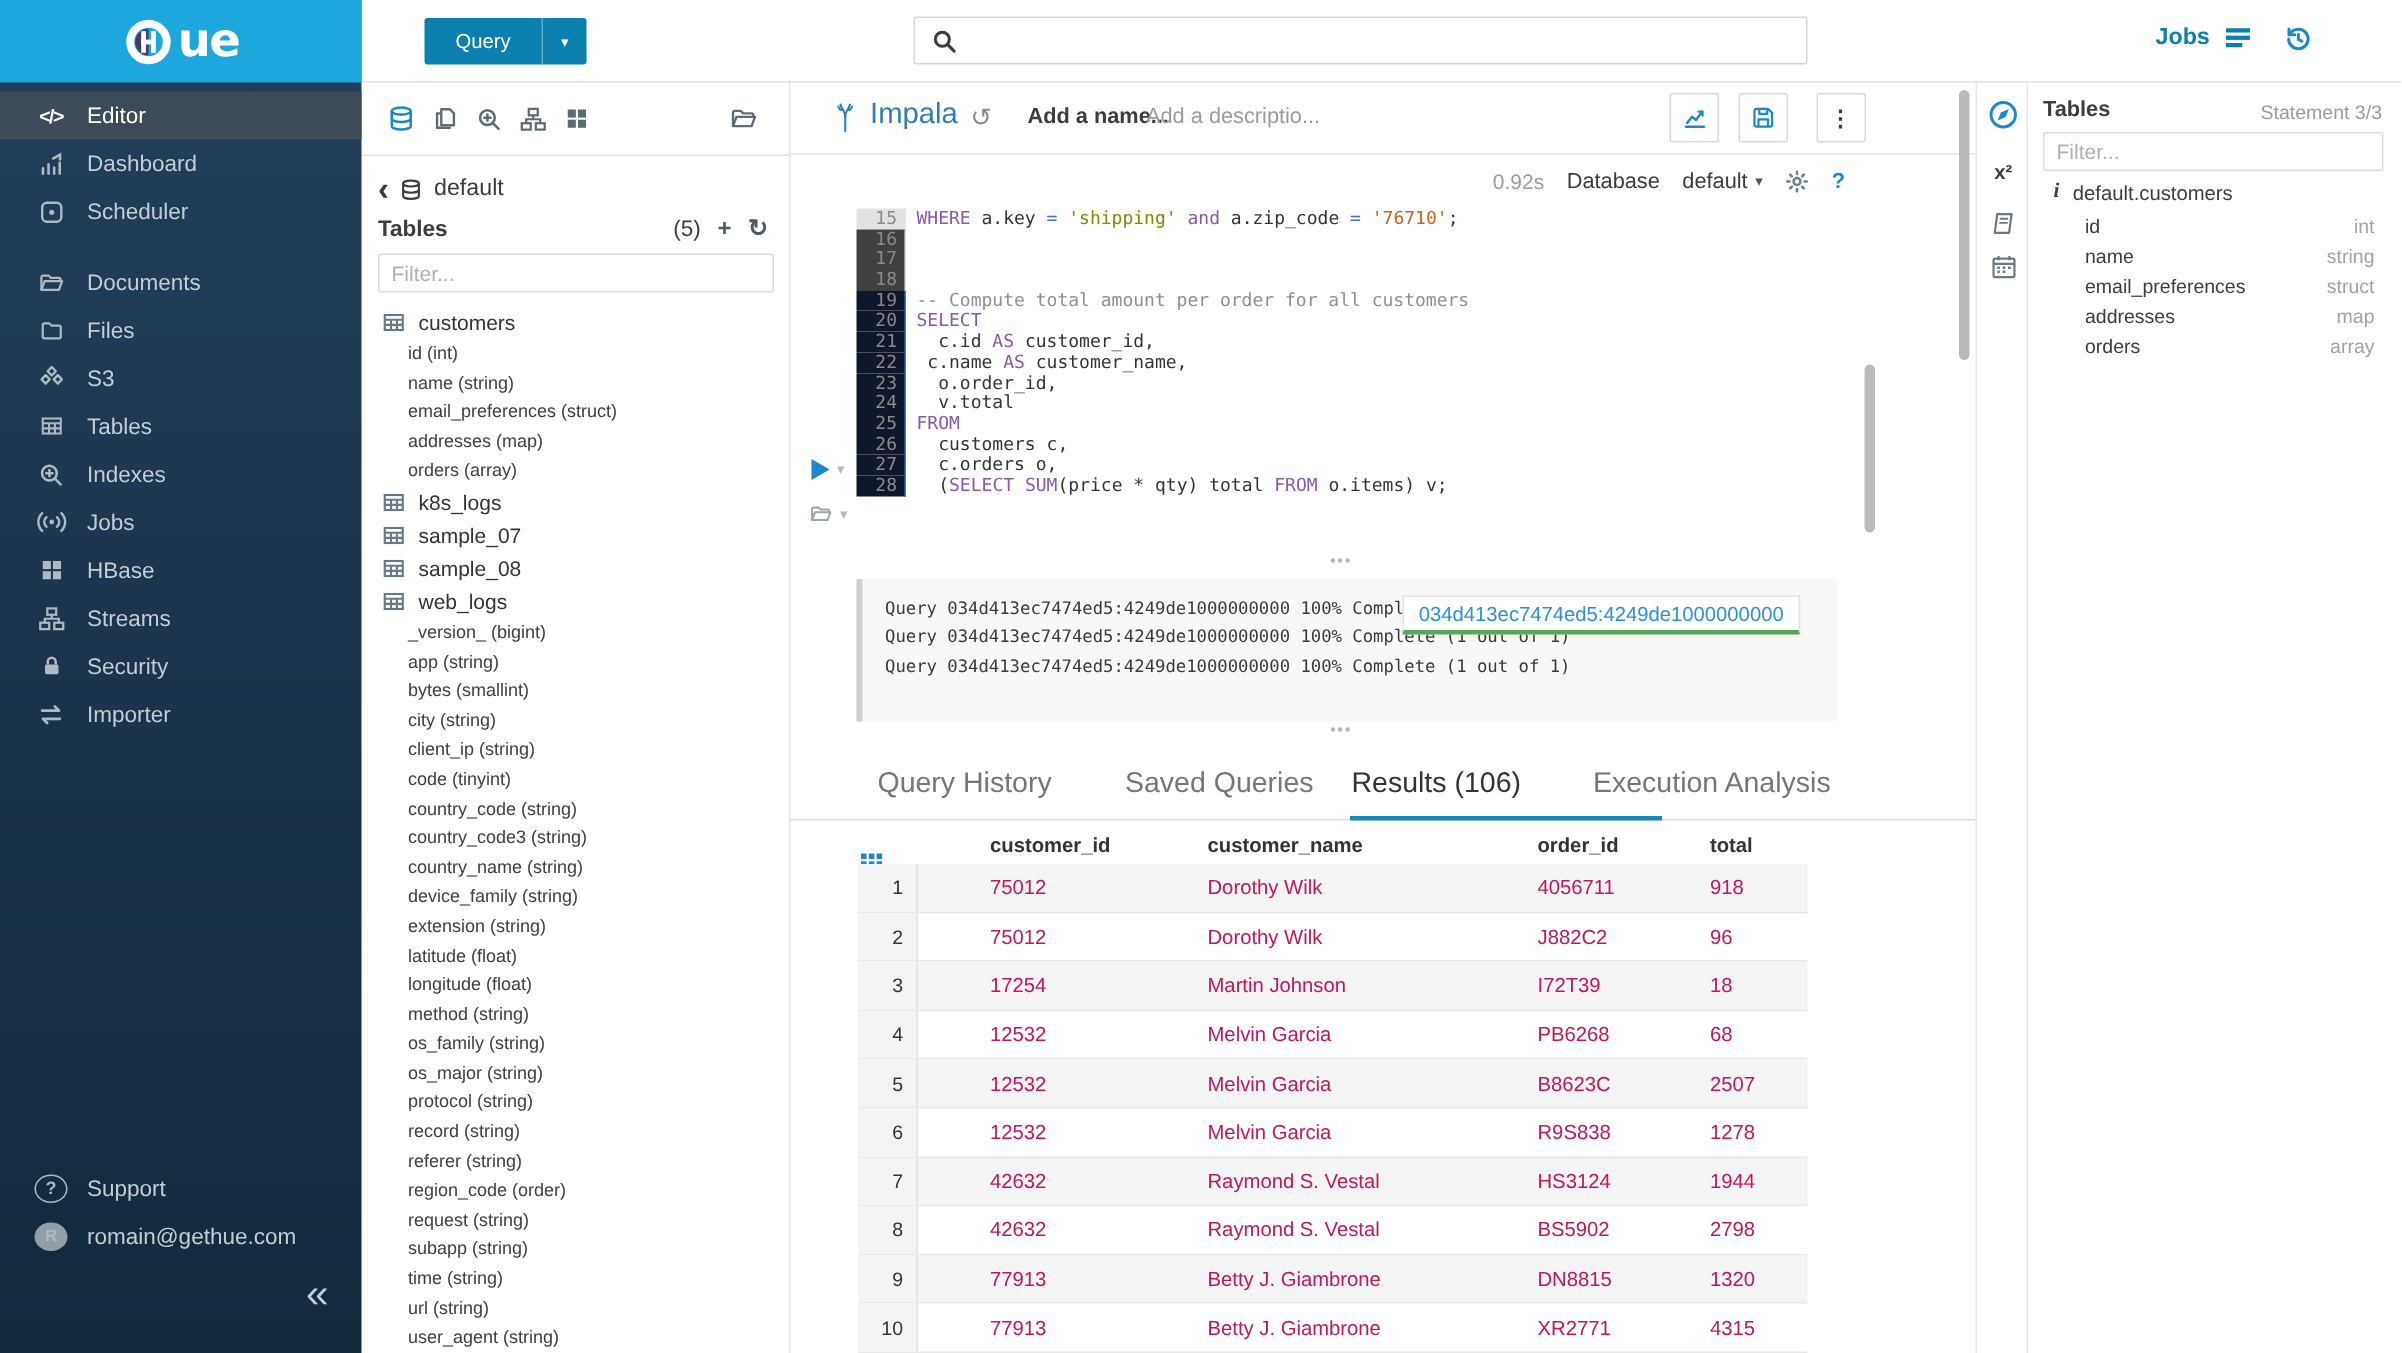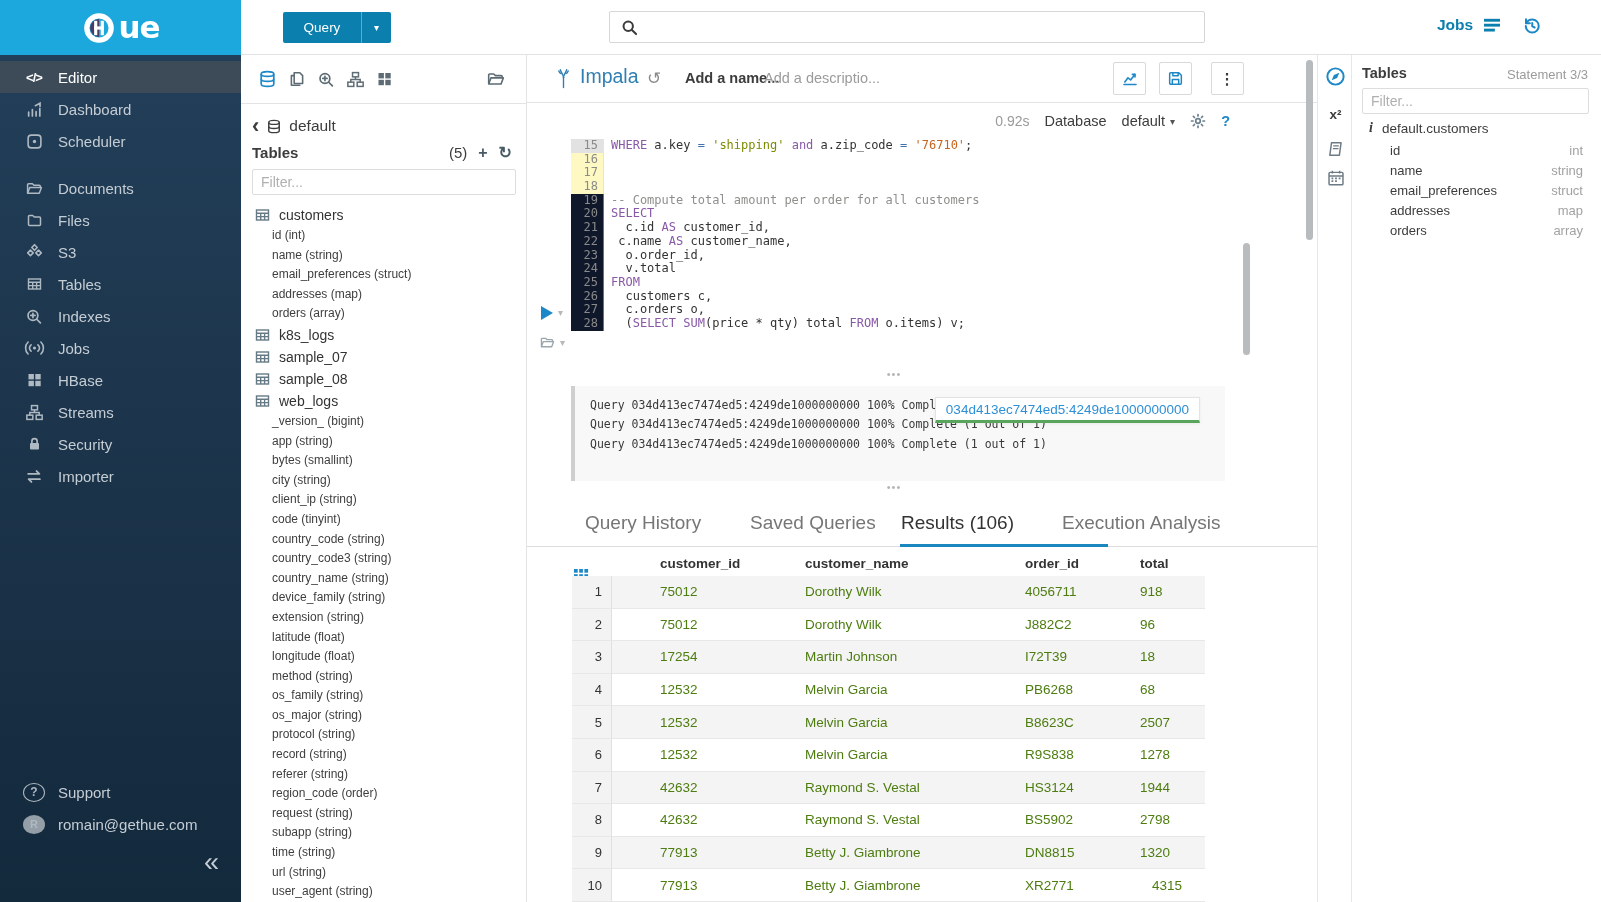--- a/index.html
+++ b/index.html
@@ -73,21 +73,21 @@
   #statusRow{position:absolute;right:87px;top:58px;display:flex;align-items:center;gap:15px;font-size:14.5px}
   #statusRow .time{color:#9b9b9b;font-size:14px}
   #statusRow .lbl{color:#3c3c3c}
   #statusRow .dbsel{color:#3c3c3c;display:flex;gap:5px;align-items:center;cursor:pointer}
   #statusRow .dbsel .caret{font-size:10px;color:#555}
   #statusRow .gear{color:#6b7f8c;cursor:pointer}
   #statusRow .help{color:#1d88c7;font-weight:bold;cursor:pointer}
 
   #code{position:absolute;left:44px;top:84px;font-family:"DejaVu Sans Mono",monospace;font-size:12px;cursor:text}
   .cline{display:flex;height:13.7px;line-height:13.8px;white-space:pre}
-  .gut{width:27px;text-align:right;padding-right:5px;color:#8a8a8a;background:#fef9c3;border-right:1px solid #e4e4e4;flex:none}
+  .gut{width:27px;text-align:right;padding-right:5px;color:#8a8a8a;background:#404040;border-right:1px solid #e4e4e4;flex:none}
   .gut.cursor{background:#e2e2e2}
   .gut.stmt{background:#0f172a;border-right:1px solid #2a87c5}
   .ct{padding-left:7px;color:#333}
   .tk-kw{color:#8959a8}.tk-str{color:#7d8b00}.tk-str2{color:#c7641f}.tk-op{color:#4271ae}.tk-com{color:#8e908c}.tk-id{color:#333}
 
   #play{position:absolute;left:14px;top:251px;width:0;height:0;border-left:12px solid #1d88c7;border-top:7px solid transparent;border-bottom:7px solid transparent;cursor:pointer}
   #playCaret{position:absolute;left:31px;top:252px;color:#b8b8b8;font-size:10px;cursor:pointer}
   #mapBtn{position:absolute;left:12px;top:280px;color:#9aa5ac;display:flex;gap:4px;align-items:center;cursor:pointer}
   #mapBtn .caret{font-size:10px;color:#b8b8b8}
   #edScroll{position:absolute;left:716px;top:188px;width:7px;height:112px;background:#b9bcbf;border-radius:4px;cursor:pointer}
@@ -107,21 +107,21 @@
   .rh{position:absolute;top:9px;font-weight:bold;font-size:13.5px;color:#333;cursor:pointer;white-space:nowrap}
   .ricon{position:absolute;left:46px;color:#8a959c;cursor:pointer;display:flex;align-items:center;gap:3px}
   .ricon.blue{color:#1d88c7}
   .ricon .caret{font-size:9px;color:#aaa}
   #rrows{position:absolute;left:45px;top:29px;width:633px}
   .rrow{position:relative;height:31.6px;border-bottom:1px solid #e7e7e7;cursor:default}
   .rn{position:absolute;left:0;top:0;width:40px;height:100%;background:#f3f3f3;border-right:1px solid #e0e0e0;box-sizing:border-box;
       display:flex;align-items:center;justify-content:flex-end;padding-right:9px;font-size:13px;color:#333}
   .rd{position:absolute;left:40px;right:0;top:0;height:100%}
   .rrow.odd .rd{background:#f4f4f4}
-  .rc{position:absolute;top:0;height:100%;display:flex;align-items:center;font-size:13.5px;color:#4d7c0f;white-space:nowrap}
+  .rc{position:absolute;top:0;height:100%;display:flex;align-items:center;font-size:13.5px;color:#be185d;white-space:nowrap}
   #mainScroll{position:absolute;left:779px;top:5px;width:7px;height:180px;background:#b8bbbe;border-radius:4px;cursor:pointer}
 
   
   #rightstrip{position:absolute;left:1317px;top:55px;width:35px;height:847px;background:#fff;border-left:1px solid #e7e7e7;border-right:1px solid #e7e7e7;box-sizing:border-box}
   .rsi{position:absolute;left:7px;width:21px;height:21px;display:flex;align-items:center;justify-content:center;cursor:pointer;color:#6b7a84}
   .rsi.blue{color:#1d88c7}
   .rsi.fx{color:#3c3c3c;font-weight:bold;font-size:13.5px;font-family:"Liberation Sans",sans-serif}
   #rightpanel{position:absolute;left:1352px;top:55px;width:249px;height:847px;background:#fff}
   #rpTitle{position:absolute;left:10px;top:10px;font-size:14.5px;font-weight:bold;color:#3c3c3c}
   #rpStmt{position:absolute;right:13px;top:12px;font-size:13px;color:#9b9b9b}
@@ -673,21 +673,21 @@
             <div class="rc" style="left: 413px;">DN8815</div>
             <div class="rc" style="left: 528px;">1320</div>
           </div>
         </div>
         <div class="rrow">
           <div class="rn">10</div>
           <div class="rd">
             <div class="rc" style="left: 48px;">77913</div>
             <div class="rc" style="left: 193px;">Betty J. Giambrone</div>
             <div class="rc" style="left: 413px;">XR2771</div>
-            <div class="rc" style="left: 528px; margin-left: 12px;">4315</div>
+            <div class="rc" style="left: 528px;">4315</div>
           </div>
         </div>
       </div>
   </div>
   <div id="mainScroll"></div>
 </section>
 
 <aside id="rightstrip">
   <div class="rsi blue" style="top:11px">
     <svg width="21" height="21" viewBox="0 0 16 16" fill="none" stroke="currentColor" stroke-width="1.5">

